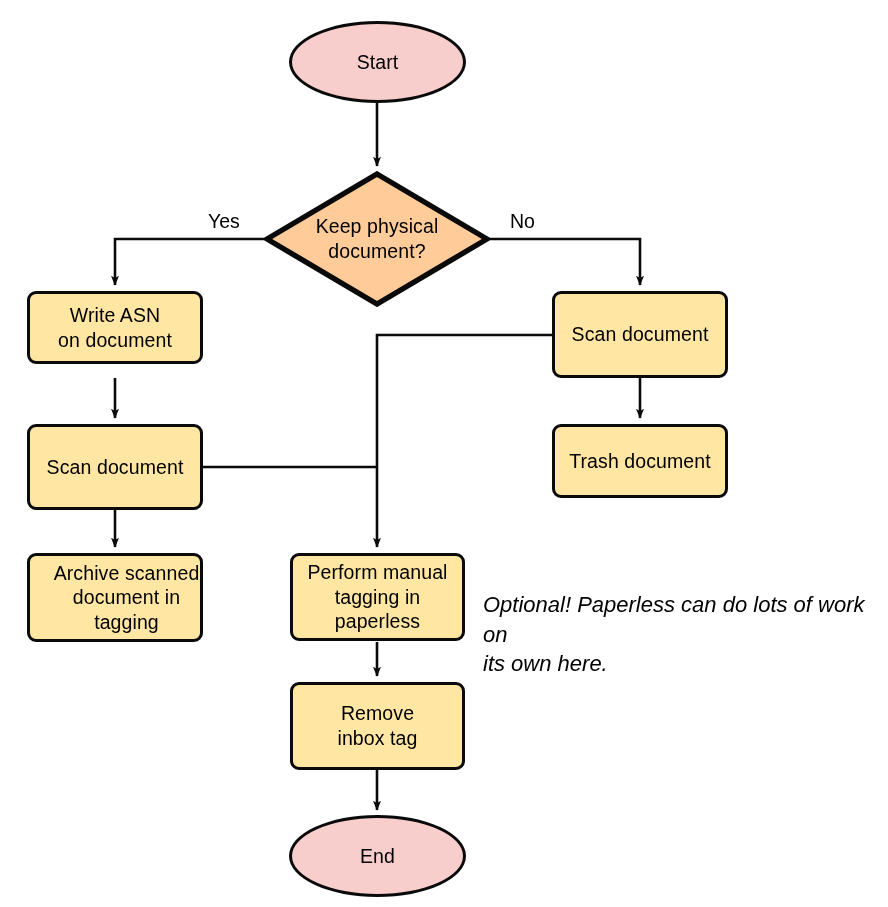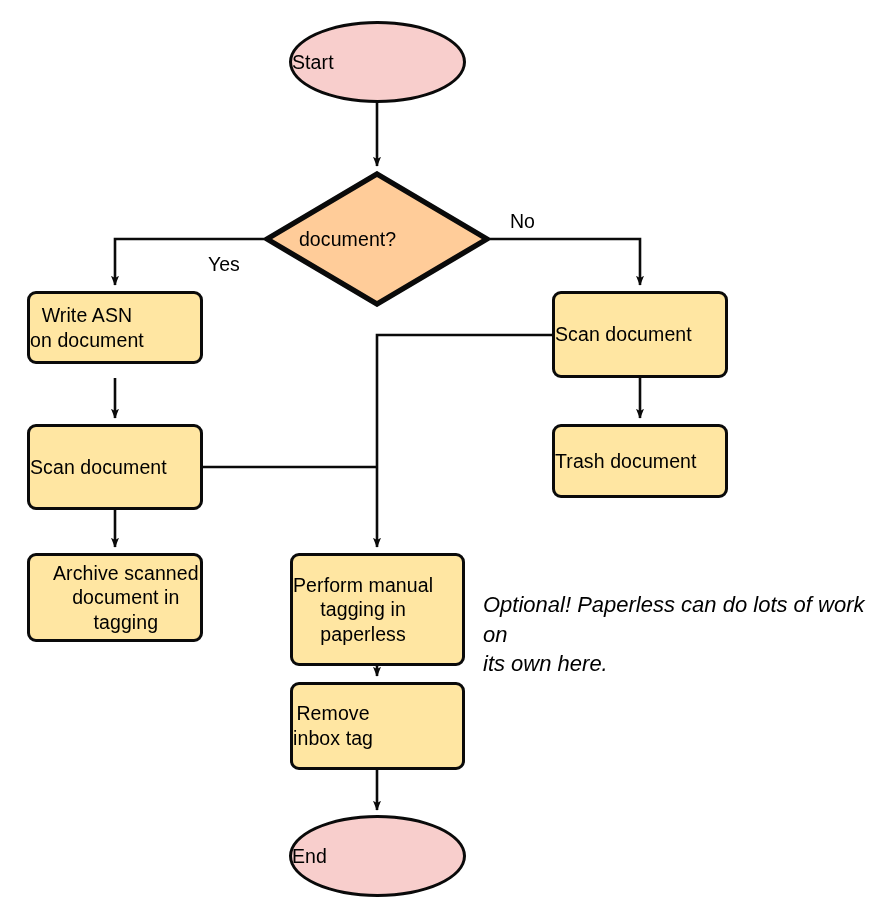--- a/index.html
+++ b/index.html
@@ -25,20 +25,21 @@
     top: 0;
     width: 888px;
     height: 907px;
     pointer-events: none;
   }
   .node {
     position: absolute;
     box-sizing: border-box;
     display: flex;
     align-items: center;
+    justify-content: center;
     text-align: center;
     color: #000000;
     font-size: 19.5px;
     line-height: 1.26;
     letter-spacing: 0.1px;
     z-index: 2;
   }
   .node-terminator {
     background: #f8cecc;
     border: 3.2px solid #0a0a0a;
@@ -111,25 +112,26 @@
 
   <div class="node node-terminator" style="left:289px; top:21px; width:177px; height:82px;">
     <span>Start</span>
   </div>
 
   <div class="node node-decision" style="left:264px; top:171px; width:226px; height:136px;">
     <svg class="decision-shape" viewBox="0 0 226 136" preserveAspectRatio="none">
       <polygon points="113,3 223,68 113,133 3,68" fill="#ffcc99" stroke="#0a0a0a" stroke-width="5.4" stroke-linejoin="miter"></polygon>
     </svg>
     <div class="decision-label">
+      <div>Keep physical</div>
       <div>document?</div>
     </div>
   </div>
 
-  <div class="edge-label" style="left:208px; top:210px;margin-top:43px;">Yes</div>
+  <div class="edge-label" style="left:208px; top:210px;">Yes</div>
 
   <div class="edge-label" style="left:510px; top:210px;text-align:right;">No</div>
 
   <div class="node node-process" style="left:27px; top:291px; width:176px; height:73px;">
     <div>
       <div>Write ASN</div>
       <div>on document</div>
     </div>
   </div>
 
@@ -146,21 +148,21 @@
   </div>
 
   <div class="node node-process" style="left:552px; top:291px; width:176px; height:87px;">
     <span>Scan document</span>
   </div>
 
   <div class="node node-process" style="left:552px; top:424px; width:176px; height:74px;">
     <span>Trash document</span>
   </div>
 
-  <div class="node node-process" style="left:290px; top:553px; width:175px; height:113px;">
+  <div class="node node-process" style="left:290px; top:553px; width:175px; height:88px;">
     <div>
       <div>Perform manual</div>
       <div>tagging in</div>
       <div>paperless</div>
     </div>
   </div>
 
   <div class="node node-process" style="left:290px; top:682px; width:175px; height:88px;">
     <div>
       <div>Remove</div>

